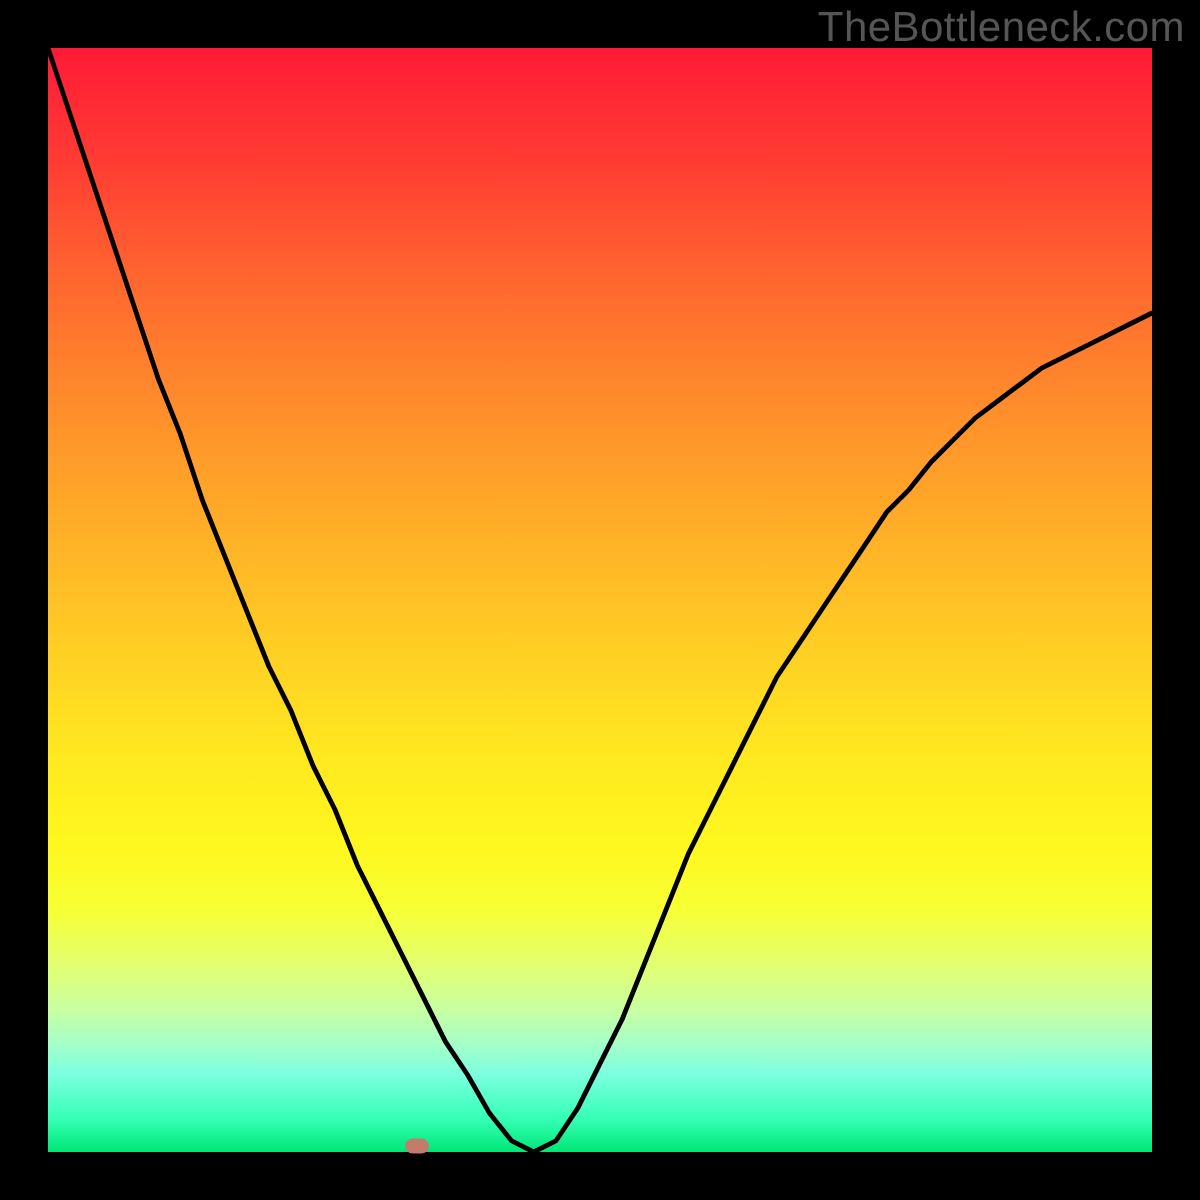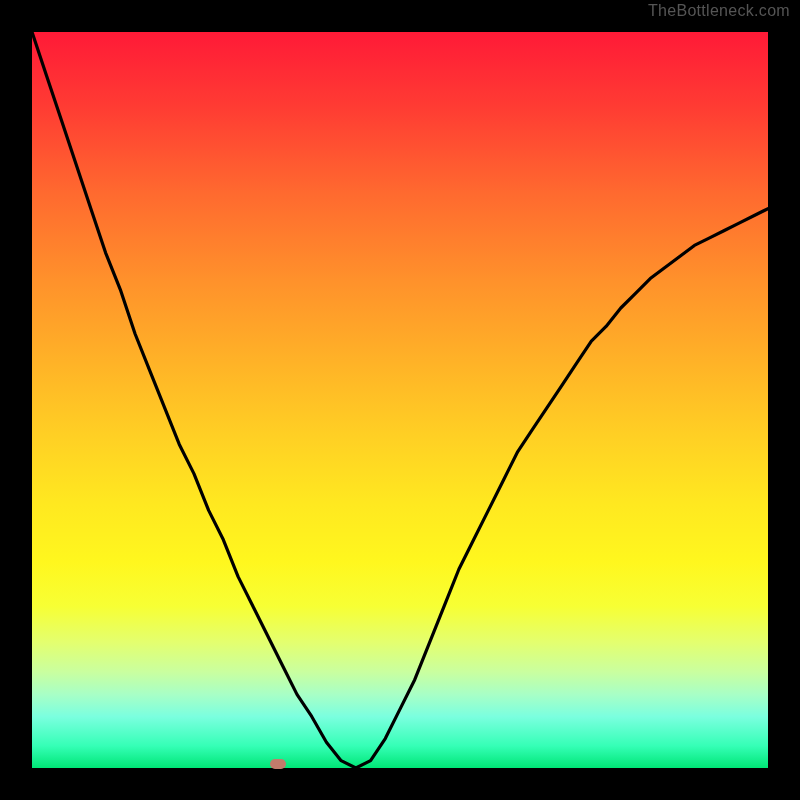--- a/index.html
+++ b/index.html
@@ -17,21 +17,21 @@
     top: 0;
     width: 800px;
     height: 800px;
     background: #000;
   }
   .watermark {
     position: absolute;
     top: 2px;
     right: 10px;
     color: #555;
-    font-size: 16px;
+    font-size: 28px;
     font-weight: 500;
     letter-spacing: 0.3px;
     user-select: none;
   }
   .plot-area {
     position: absolute;
     left: 32px;
     top: 32px;
     width: 736px;
     height: 736px;

